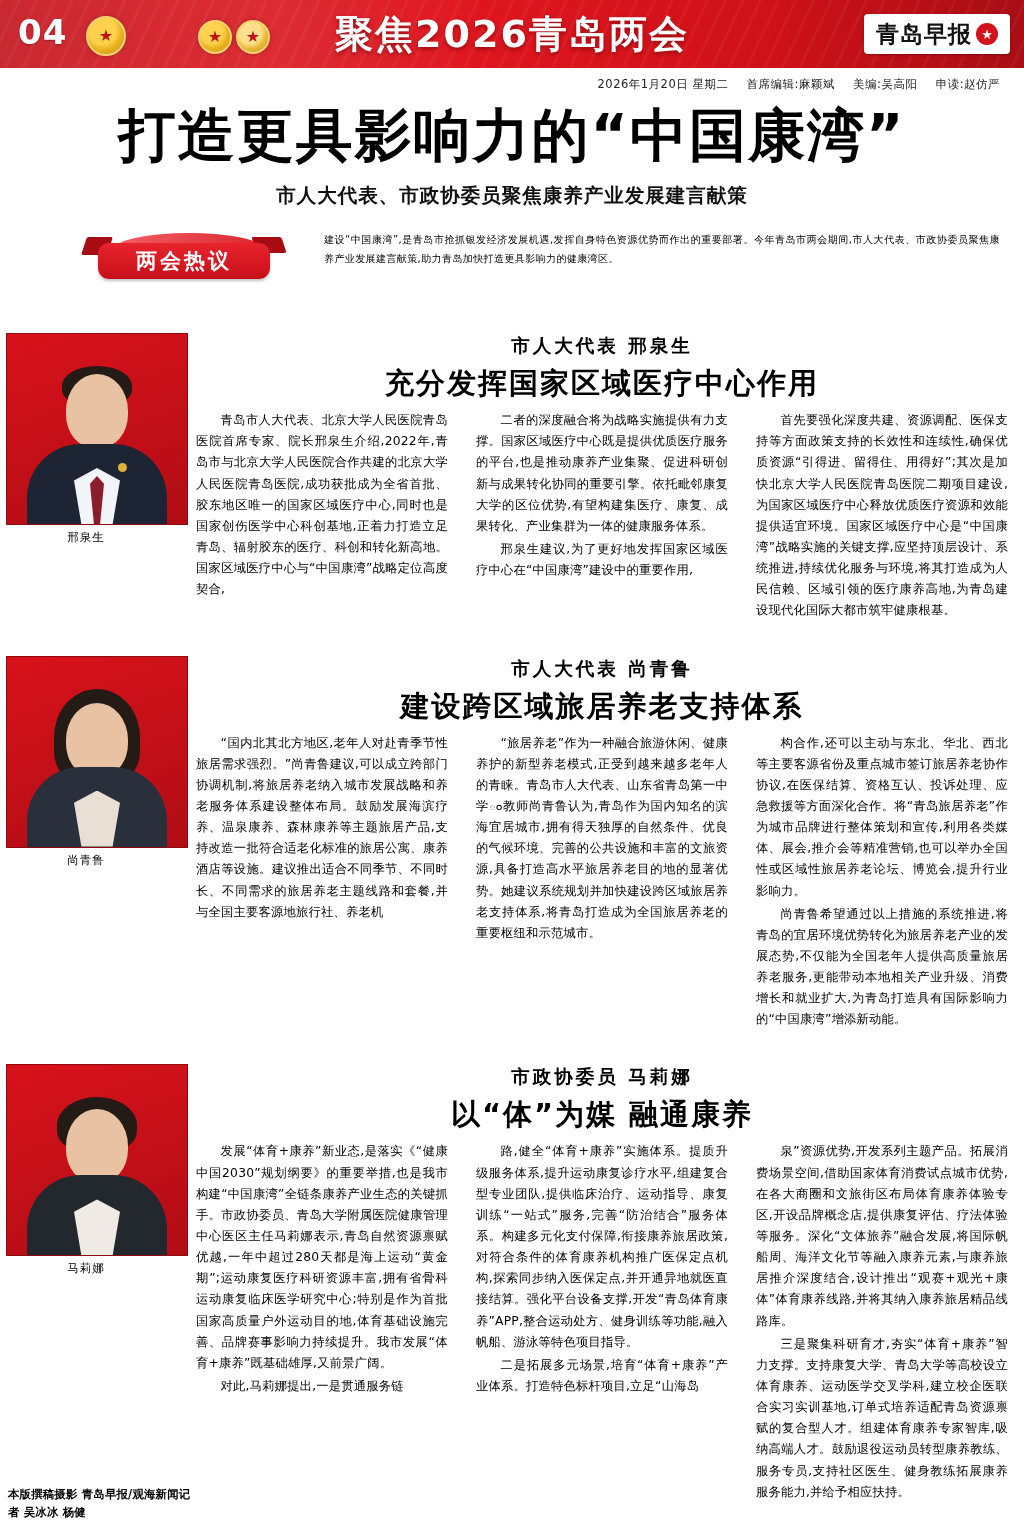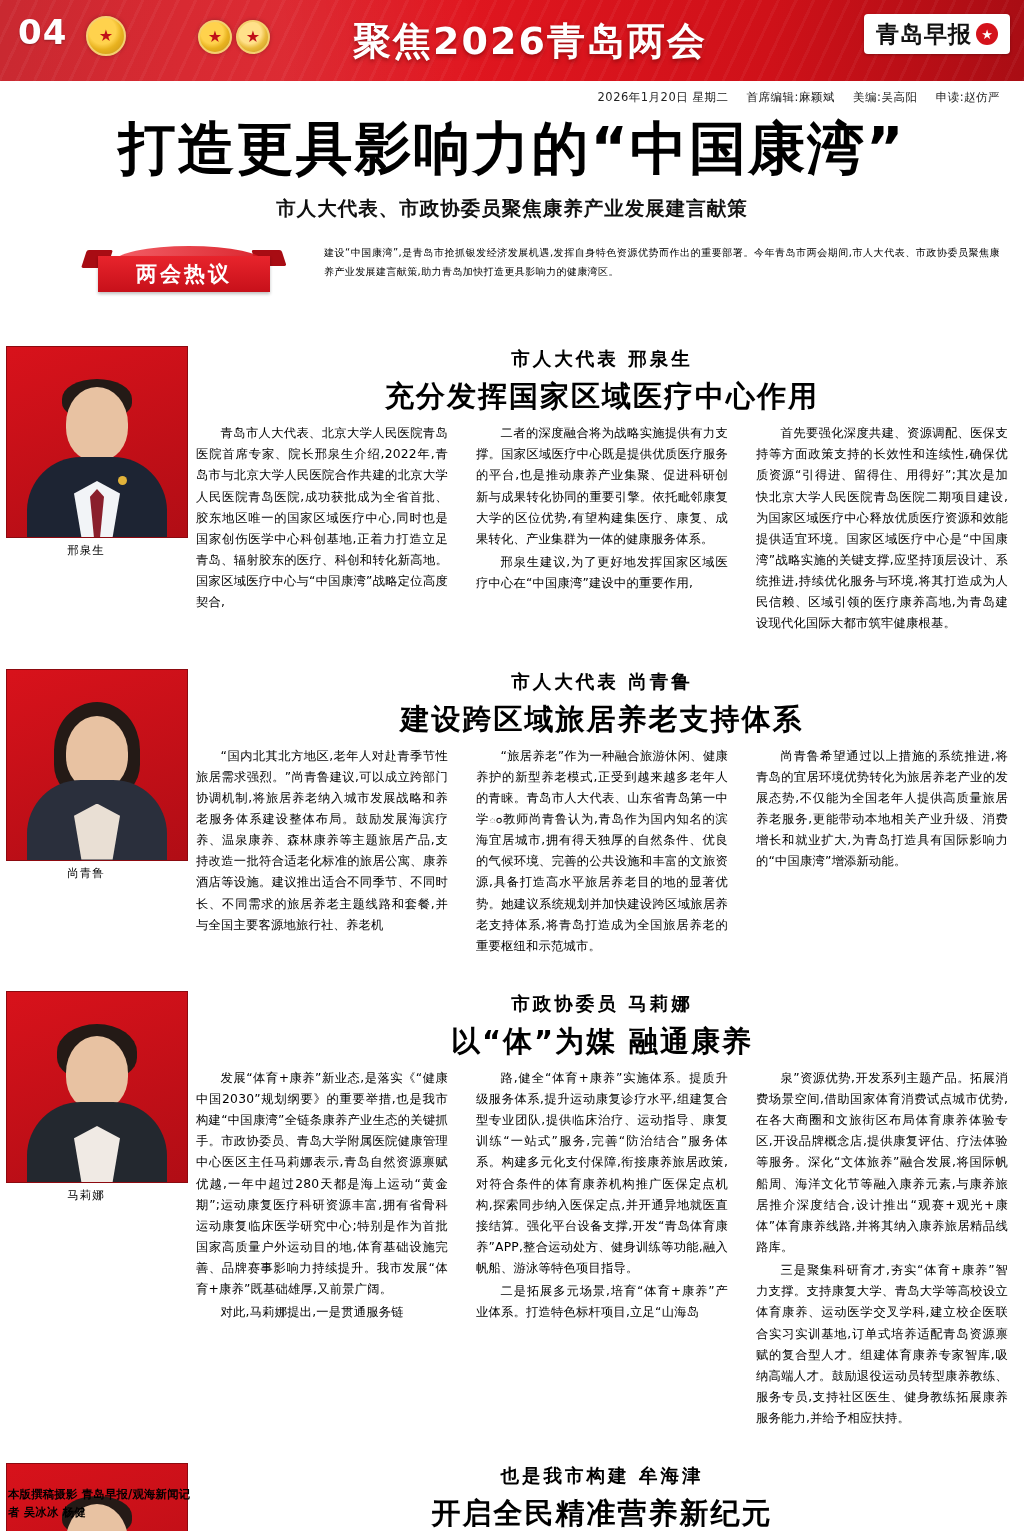--- a/index.html
+++ b/index.html
@@ -9,21 +9,21 @@
     background:#ffffff;
     font-family:"DejaVu Sans","Liberation Sans",sans-serif;
     color:#111;
     position:relative;
     overflow:hidden;
   }
 
   
   .masthead {
     position:relative;
-    height:81px;
+    height:68px;
     background:linear-gradient(90deg,#c3111a 0%,#d4121b 18%,#e0161f 45%,#cf1119 75%,#a90d14 100%);
     overflow:hidden;
   }
   .masthead:before{
     content:"";
     position:absolute; left:0; top:0; width:100%; height:100%;
     background:
       radial-gradient(circle at 12% 60%, rgba(255,255,255,0.10) 0 18%, transparent 40%),
       repeating-linear-gradient(115deg, rgba(255,255,255,0.045) 0 3px, transparent 3px 16px);
     pointer-events:none;
@@ -52,21 +52,20 @@
     position:absolute; left:0; right:0; top:50%; transform:translateY(-50%);
     text-align:center; font-size:16px; color:#c01018; line-height:1;
   }
   .masthead-title{
     position:absolute; left:50%; top:50%;
     transform:translate(-50%,-50%);
     font-size:38px; font-weight:bold; color:#ffffff;
     letter-spacing:2px;
     text-shadow:0 2px 4px rgba(90,0,0,.55);
     white-space:nowrap;
-    margin-left:18px;
   }
   .paper-logo{
     position:absolute; right:14px; top:14px;
     height:40px; min-width:146px;
     background:#ffffff;
     border-radius:4px;
     display:flex; align-items:center; justify-content:center;
     gap:4px; padding:0 10px;
     box-shadow:0 1px 3px rgba(0,0,0,.3);
   }
@@ -117,21 +116,21 @@
     min-height:70px;
   }
   .ribbon{
     position:absolute; left:60px; top:6px;
     width:200px; height:48px;
   }
   .ribbon .rib-body{
     position:absolute; left:14px; top:6px;
     width:172px; height:36px;
     background:linear-gradient(180deg,#e8242c 0%,#c7101a 100%);
-    border-radius:0;
+    border-radius:11px;
     box-shadow:0 2px 3px rgba(0,0,0,.25);
     display:flex; align-items:center; justify-content:center;
   }
   .ribbon .rib-body span{
     color:#fff; font-size:21px; font-weight:bold; letter-spacing:3px;
   }
   .ribbon .rib-tail-l{
     position:absolute; left:0; top:0; width:26px; height:18px;
     background:#a80c13; transform:skewX(-18deg);
     border-radius:2px;
@@ -357,20 +356,21 @@
     <div class="art-title">建设跨区域旅居养老支持体系</div>
   </div>
   <div class="art-body">
     <div class="col">
       <p>“国内北其北方地区,老年人对赴青季节性旅居需求强烈。”尚青鲁建议,可以成立跨部门协调机制,将旅居养老纳入城市发展战略和养老服务体系建设整体布局。鼓励发展海滨疗养、温泉康养、森林康养等主题旅居产品,支持改造一批符合适老化标准的旅居公寓、康养酒店等设施。建议推出适合不同季节、不同时长、不同需求的旅居养老主题线路和套餐,并与全国主要客源地旅行社、养老机</p>
     </div>
     <div class="col">
       <p>“旅居养老”作为一种融合旅游休闲、健康养护的新型养老模式,正受到越来越多老年人的青睐。青岛市人大代表、山东省青岛第一中学ం教师尚青鲁认为,青岛作为国内知名的滨海宜居城市,拥有得天独厚的自然条件、优良的气候环境、完善的公共设施和丰富的文旅资源,具备打造高水平旅居养老目的地的显著优势。她建议系统规划并加快建设跨区域旅居养老支持体系,将青岛打造成为全国旅居养老的重要枢纽和示范城市。</p>
     </div>
     <div class="col">
+      <p>构合作,还可以主动与东北、华北、西北等主要客源省份及重点城市签订旅居养老协作协议,在医保结算、资格互认、投诉处理、应急救援等方面深化合作。将“青岛旅居养老”作为城市品牌进行整体策划和宣传,利用各类媒体、展会,推介会等精准营销,也可以举办全国性或区域性旅居养老论坛、博览会,提升行业影响力。</p>
       <p>尚青鲁希望通过以上措施的系统推进,将青岛的宜居环境优势转化为旅居养老产业的发展态势,不仅能为全国老年人提供高质量旅居养老服务,更能带动本地相关产业升级、消费增长和就业扩大,为青岛打造具有国际影响力的“中国康湾”增添新动能。</p>
     </div>
   </div>
 </div>
 
 <div class="article">
   <div class="photo-block" style="top:0;">
     <div class="photo">
       <div class="face">
         <div class="ph-hair" style="width:80px;height:56px;"></div>

